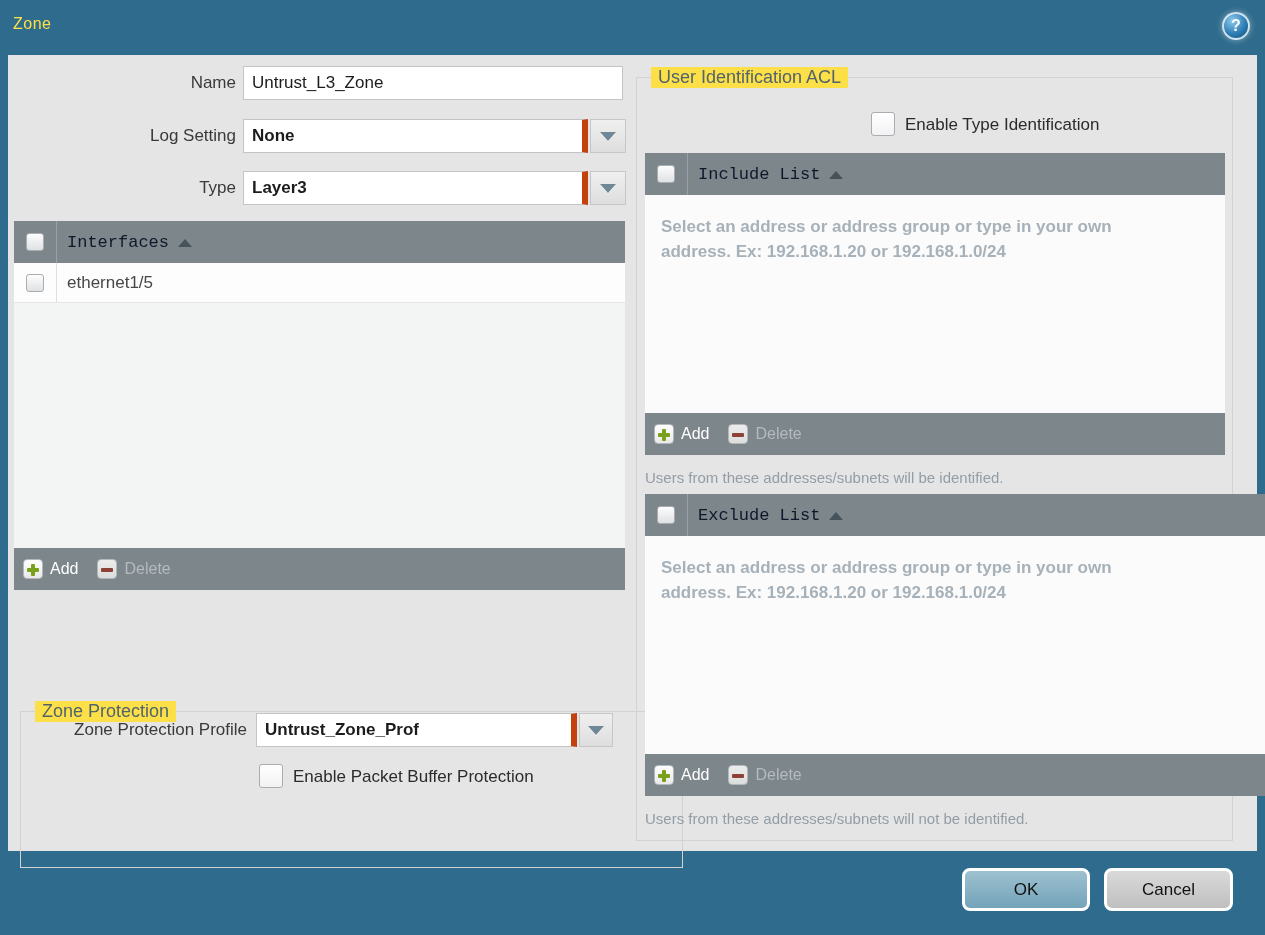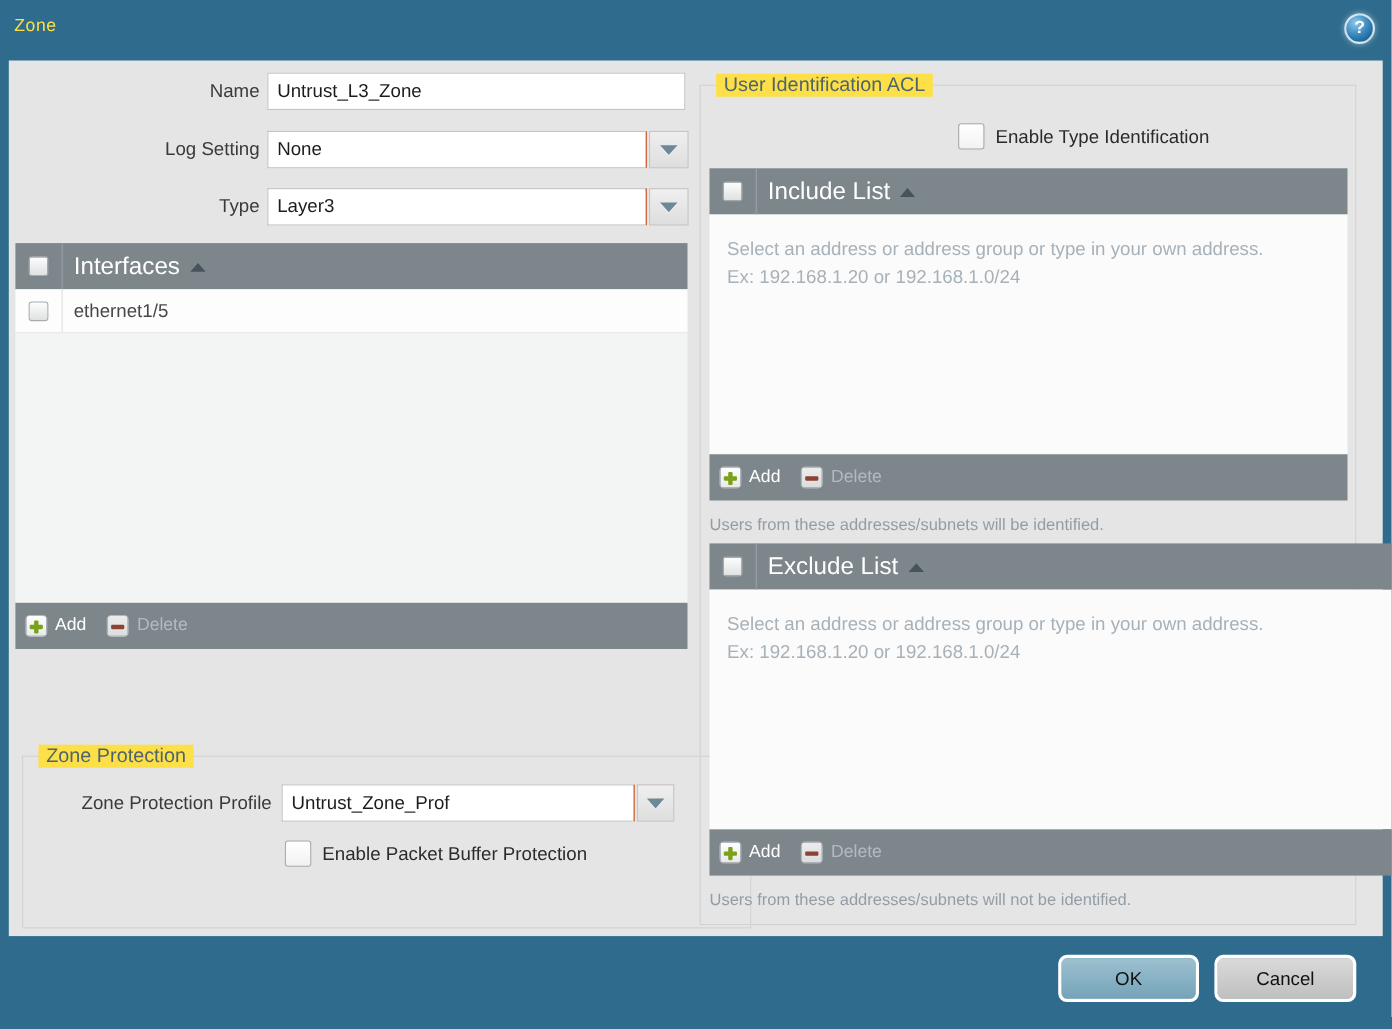--- a/index.html
+++ b/index.html
@@ -37,21 +37,21 @@
   .flabel {
     position:absolute; color:#3a3a3a; font-size:17px; text-align:right;
     height:34px; line-height:34px; white-space:nowrap;
   }
   .txt {
     background:#ffffff; border:1px solid #c4c4c4; height:34px;
     font-family:"Liberation Sans", sans-serif;
     font-size:17px; color:#1c1c1c; padding:0 8px; outline:none;
   }
   .combo { position:absolute; display:flex; }
-  .combo .txt { border-right:1px solid #c2410c; }
+  .combo .txt { border-right:6px solid #c2410c;font-weight:bold; }
   .combo-btn {
     width:36px; height:34px; margin-left:2px;
     background:linear-gradient(#efefef,#dedede);
     border:1px solid #c6c6c6;
     display:flex; align-items:center; justify-content:center; cursor:pointer;
   }
   .caret-down {
     width:0; height:0;
     border-left:8px solid transparent; border-right:8px solid transparent;
     border-top:9px solid #6f8796;
@@ -70,39 +70,39 @@
   .grid-header, .grid-footer {
     background:#7d868b; display:flex; align-items:center;
   }
   .grid-header { height:42px; }
   .grid-footer { height:42px; padding-left:9px; }
   .cb-col {
     width:43px; height:100%; display:flex; align-items:center; justify-content:center;
     border-right:1px solid #99a1a6;
   }
   .hdr-label {
-    color:#ffffff; font-size:22px; margin-left:10px; cursor:pointer;
-    display:flex; align-items:center;
+    color:#0f172a; font-size:17px; margin-left:10px; cursor:pointer;
+    display:flex; align-items:center;font-family:Liberation Mono, monospace;
   }
   .sort-asc {
     width:0; height:0; margin-left:9px; margin-top:2px;
     border-left:7px solid transparent; border-right:7px solid transparent;
     border-bottom:8px solid #47535b;
   }
   .grid-row {
     height:40px; background:#fdfdfd; border-bottom:1px solid #e6e6e6;
     display:flex; align-items:center; cursor:pointer;
   }
   .grid-row .cb-col { border-right:1px solid #dfdfdf; }
   .row-label { color:#474747; font-size:17px; margin-left:10px; }
   .grid-body-fill { background:#f3f4f4; }
   .list-body { background:#fbfbfb; }
   .list-placeholder {
     color:#a7b1b9; font-size:17px; line-height:25px;
-    padding:19px 16px 0 16px; max-width:520px;
+    padding:19px 16px 0 16px; max-width:520px;font-weight:bold;
   }
 
   
   .tool-btn { display:flex; align-items:center; cursor:pointer; }
   .tool-btn + .tool-btn { margin-left:19px; }
   .tool-label { font-size:16px; margin-left:7px; }
   .tool-label.enabled { color:#ffffff; }
   .tool-label.disabled { color:#b4bac0; }
   .mini-icon {
     position:relative; width:20px; height:20px; border-radius:4px;
@@ -193,21 +193,21 @@
         <span class="mini-icon icon-plus"></span>
         <span class="tool-label enabled">Add</span>
       </div>
       <div class="tool-btn">
         <span class="mini-icon icon-minus"></span>
         <span class="tool-label disabled">Delete</span>
       </div>
     </div>
   </div>
 
-  <div class="fieldset" style="left:12px; top:632px; width:663px; height:157px;">
+  <div class="fieldset" style="left:12px; top:656px; width:663px; height:157px;">
     <div class="legend">Zone Protection</div>
   </div>
   <div class="flabel" style="left:28px; top:658px; width:211px;">Zone Protection Profile</div>
   <div class="combo" style="left:248px; top:658px;">
     <input class="txt" style="width: 321px;" readonly="" value="Untrust_Zone_Prof">
     <div class="combo-btn" style="width:34px;">
       <span class="caret-down"></span>
     </div>
   </div>
   <div class="checkbox cb-24" style="position:absolute; left:251px; top:709px;"></div>

